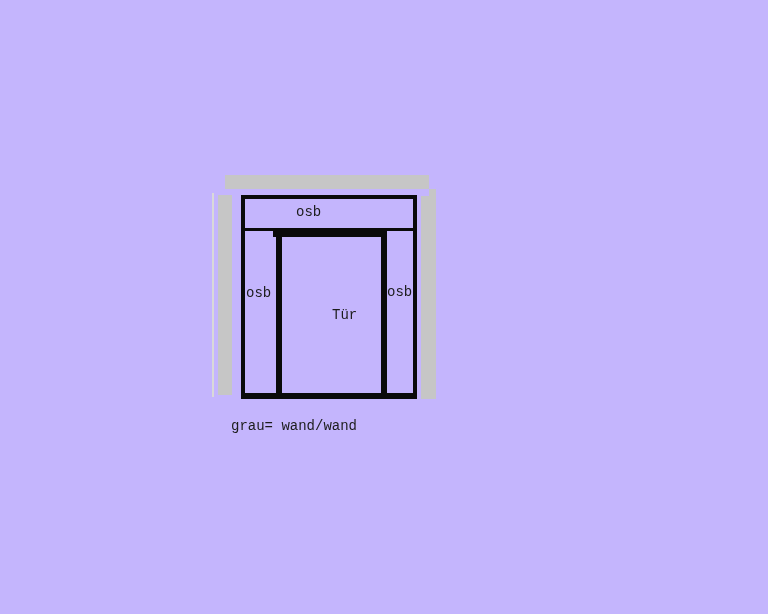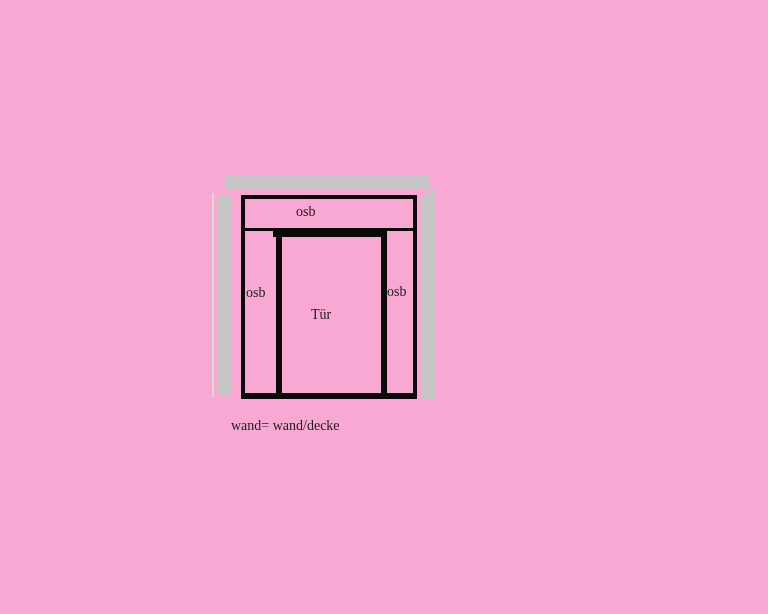--- a/index.html
+++ b/index.html
@@ -4,23 +4,23 @@
 <style>
   html, body {
     margin: 0;
     padding: 0;
     background: #ffffff;
   }
   .page {
     position: relative;
     width: 768px;
     height: 614px;
-    background: #f9a8d4;
+    background: #c4b5fd;
     overflow: hidden;
-    font-family: Liberation Serif, serif;
+    font-family: Liberation Mono, monospace;
     color: #1c1c1c;
   }
   .abs { position: absolute; }
 
   
   .wall        { background: #c6c6c6; }
   .wall-top    { left: 225px; top: 175px; width: 204px; height: 14px; }
   .wall-step   { left: 429px; top: 189px; width: 7px;   height: 8px;  background: #c6c6c6; }
   .wall-left   { left: 218px; top: 195px; width: 14px;  height: 200px; }
   .wall-right  { left: 421px; top: 196px; width: 15px;  height: 203px; }
@@ -41,21 +41,21 @@
   .post-right { left: 381px; }
 
   .lbl {
     font-size: 14px;
     line-height: 16px;
     white-space: nowrap;
   }
   .lbl-osb-top   { left: 296px; top: 204px; }
   .lbl-osb-left  { left: 246px; top: 285px; }
   .lbl-osb-right { left: 387px; top: 284px; }
-  .lbl-door      { left: 311px; top: 307px; }
+  .lbl-door      { left: 332px; top: 307px; }
 
   .legend {
     left: 231px; top: 417px;
     font-size: 14px;
     line-height: 18px;
     white-space: nowrap;
   }
 </style>
 </head>
 <body>
@@ -73,16 +73,16 @@
   <div class="abs lintel"></div>
   <div class="abs post post-left"></div>
   <div class="abs post post-right"></div>
 
   <div class="abs lbl lbl-osb-top">osb</div>
   <div class="abs lbl lbl-osb-left">osb</div>
   <div class="abs lbl lbl-osb-right">osb</div>
   <div class="abs lbl lbl-door">Tür</div>
 
   <div class="abs legend">
-    <div>wand= wand/decke</div>
+    <div>grau= wand/wand</div>
   </div>
 
 </div>
 
 </body></html>

